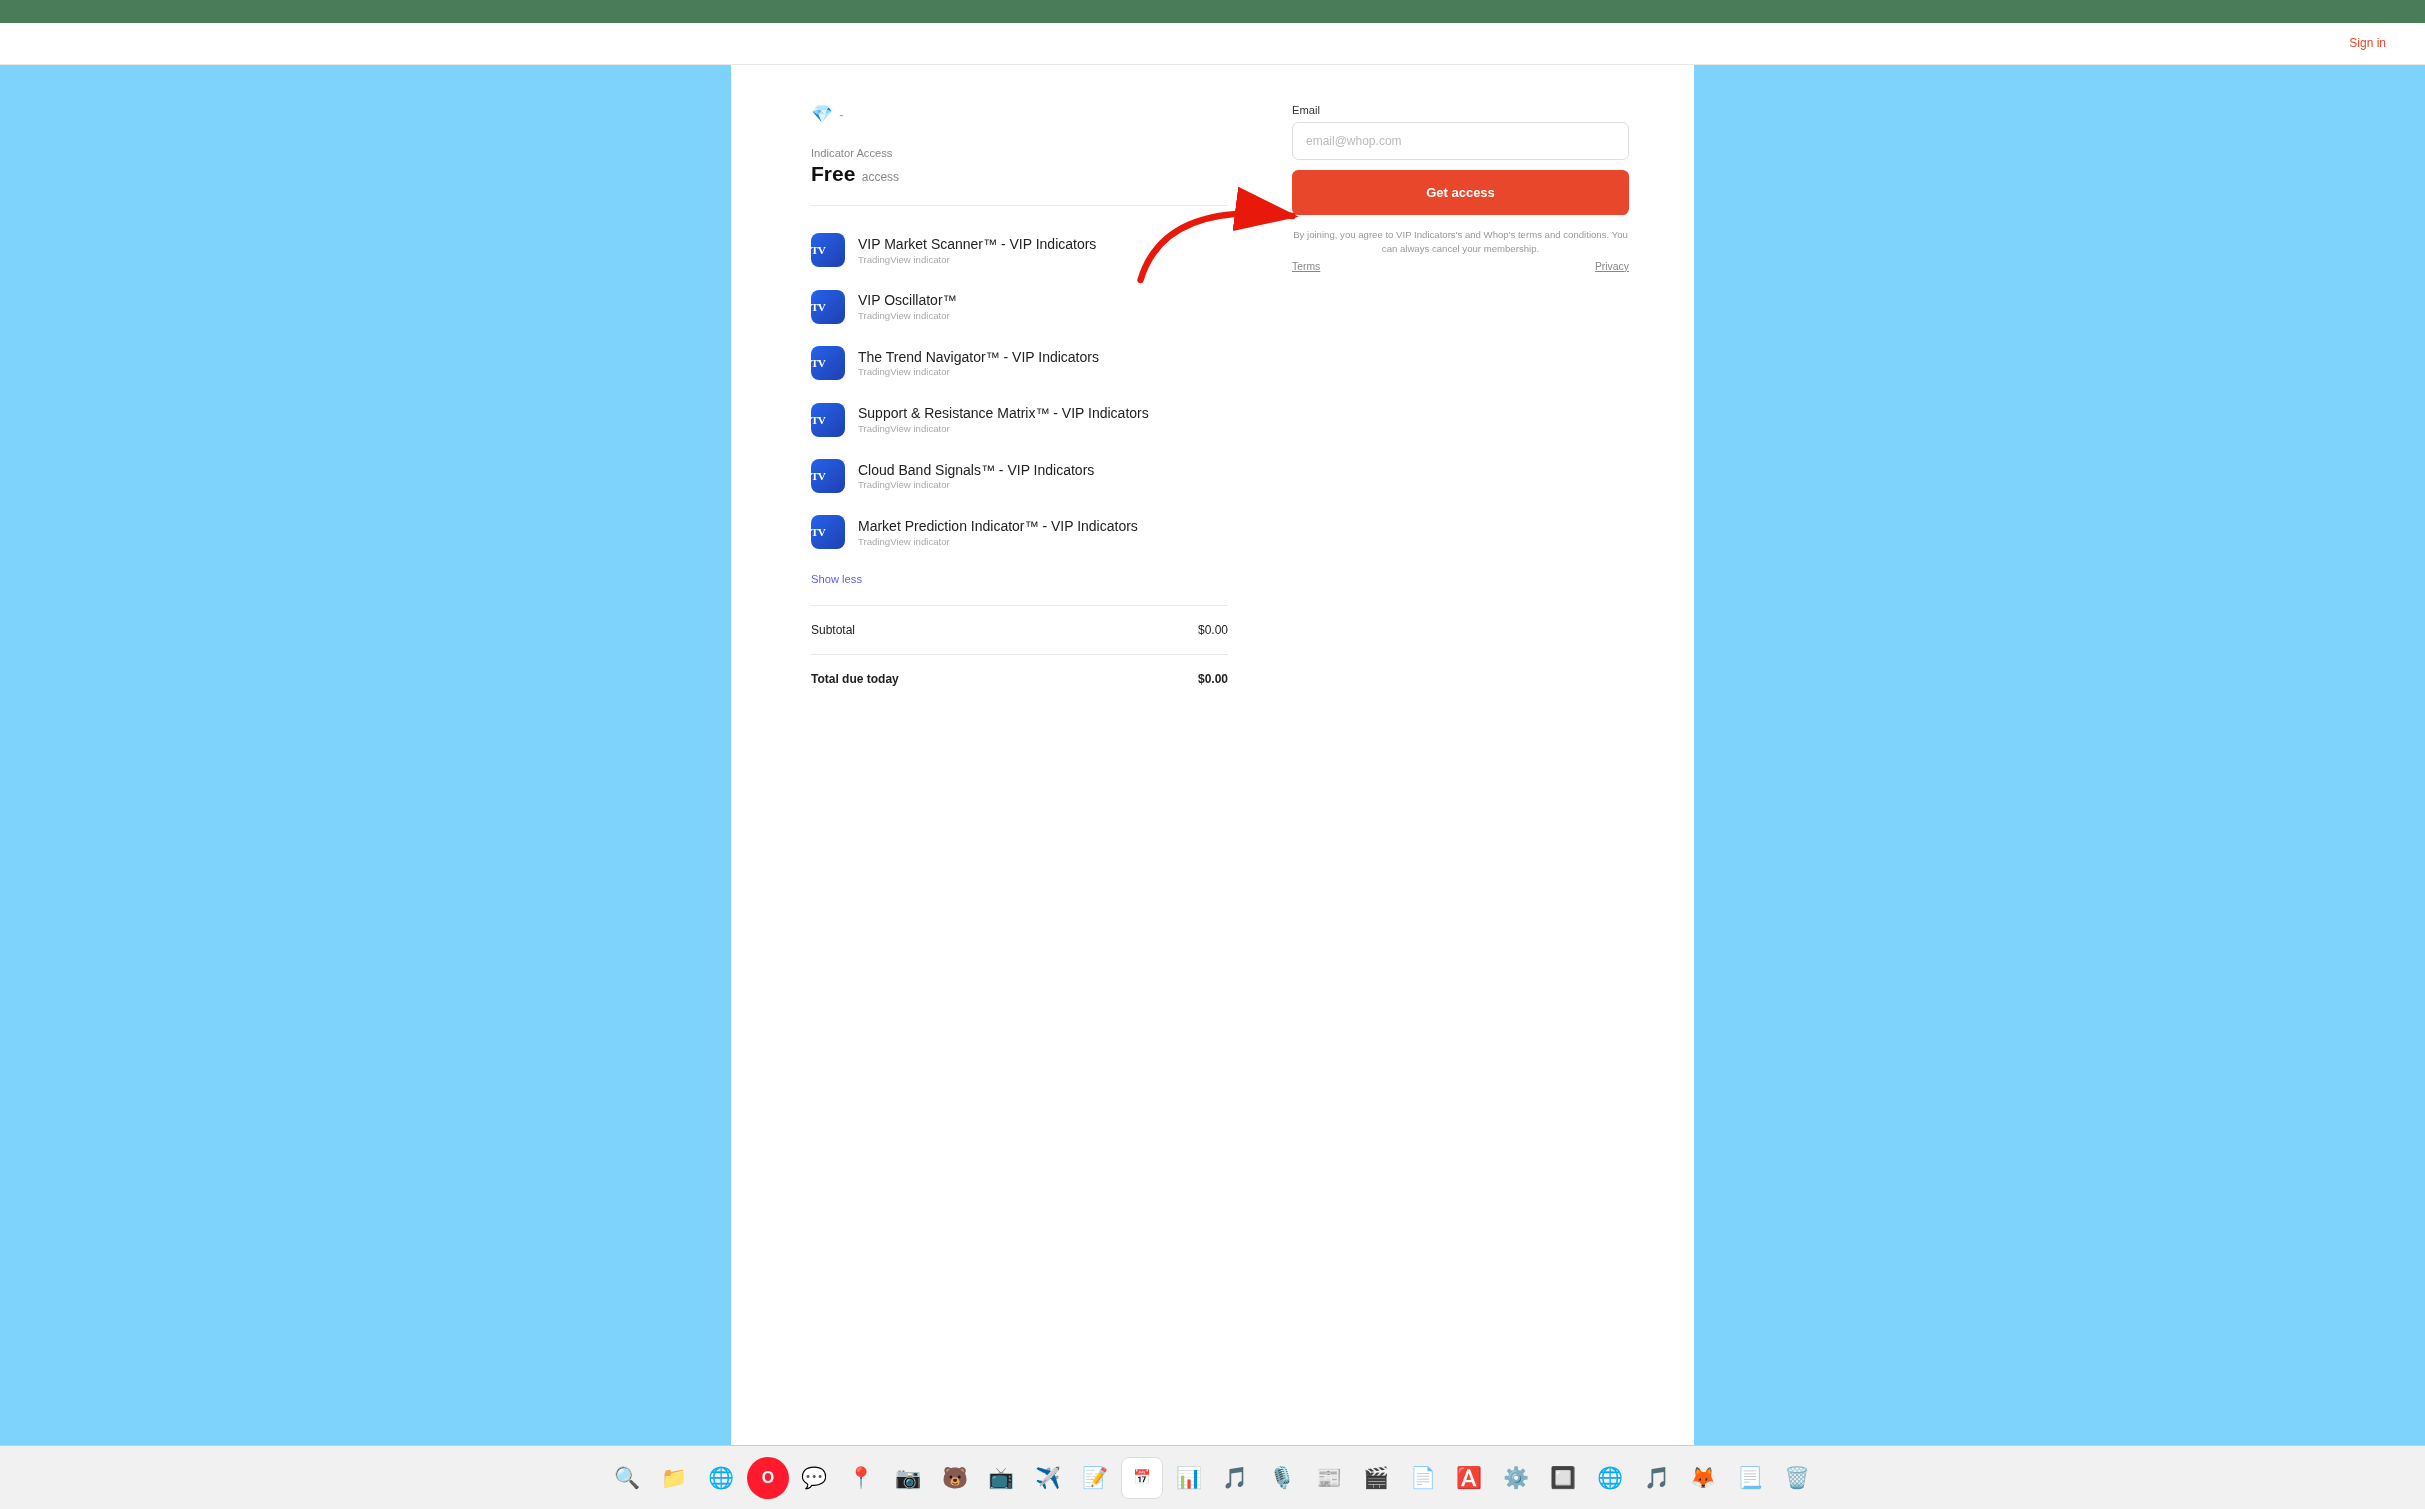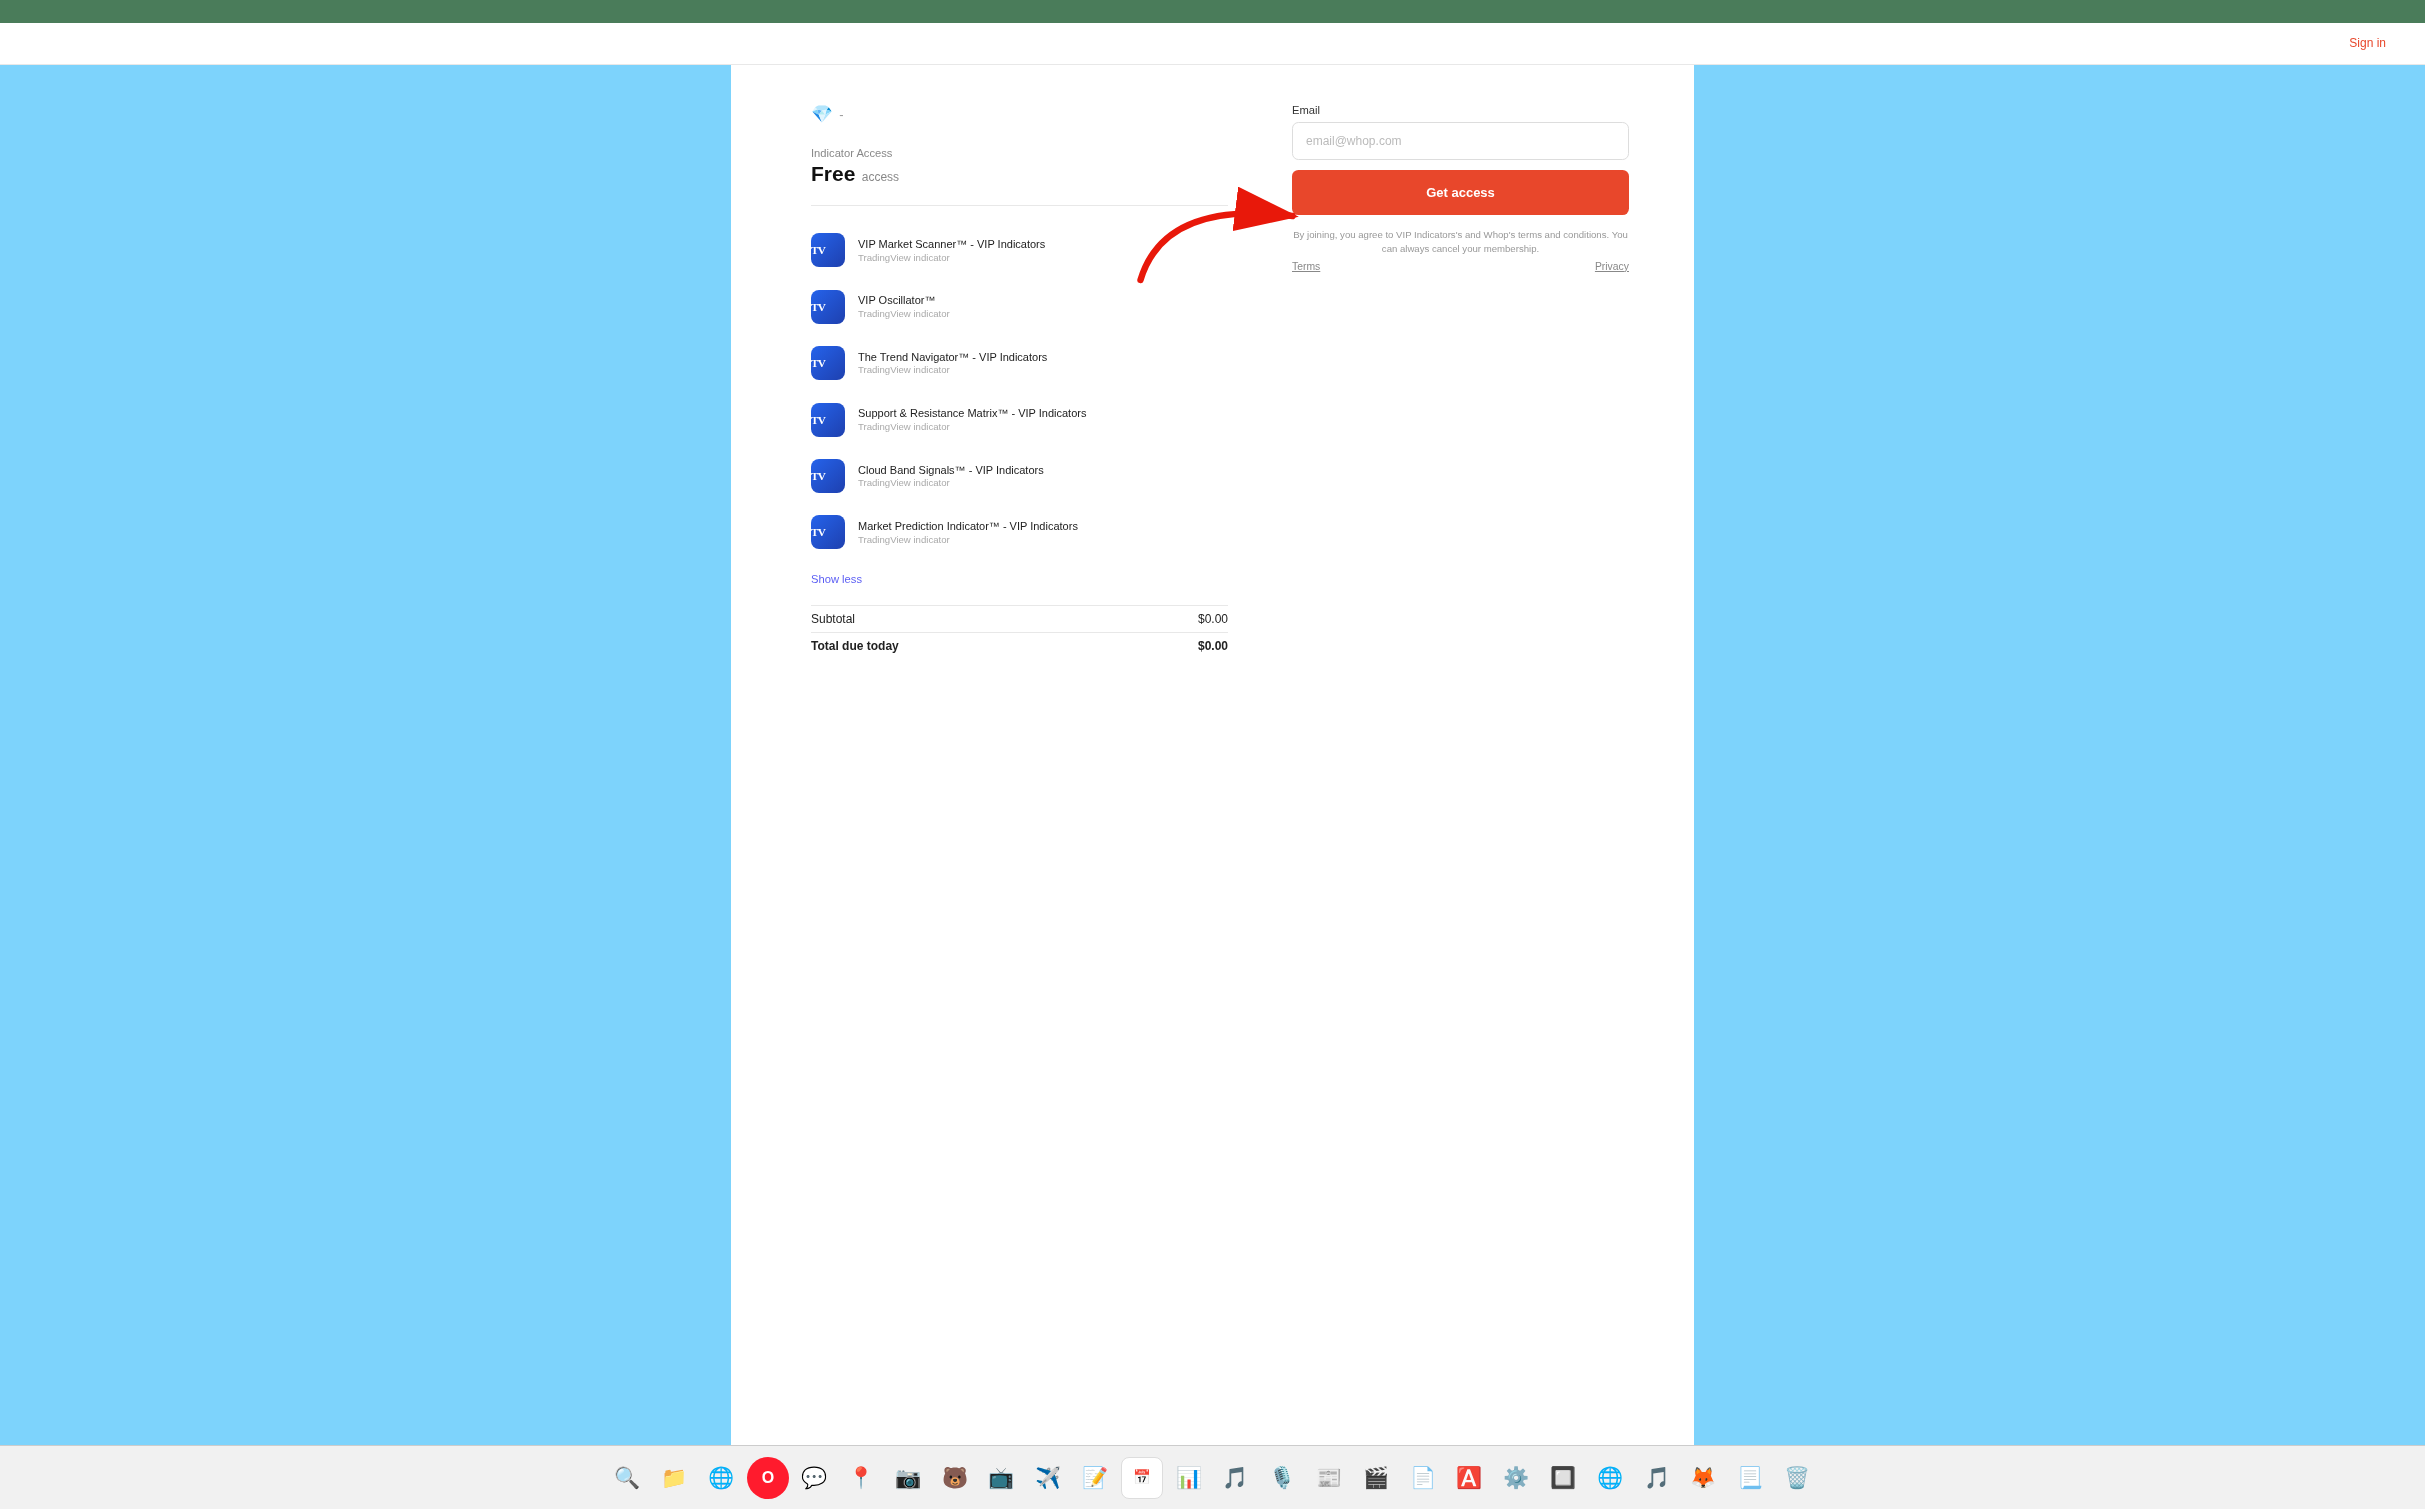--- a/index.html
+++ b/index.html
@@ -138,21 +138,21 @@
       font-family: 'Georgia', serif;
       letter-spacing: -0.8px;
     }
 
     .indicator-info {
       display: flex;
       flex-direction: column;
     }
 
     .indicator-name {
-      font-size: 11px;
+      font-size: 14px;
       font-weight: 500;
       color: #222;
     }
 
     .indicator-type {
       font-size: 9.6px;
       color: #aaa;
       margin-top: 1.6px;
     }
 
@@ -168,21 +168,21 @@
     }
 
     .summary-section {
       margin-top: 13px;
     }
 
     .summary-row {
       display: flex;
       justify-content: space-between;
       align-items: center;
-      padding: 6px 0;
+      padding: 17px 0;
       border-top: 0.8px solid #e8e8e8;
       font-size: 12px;
       color: #222;
     }
 
     .summary-row.total {
       font-weight: 600;
     }
 
     

